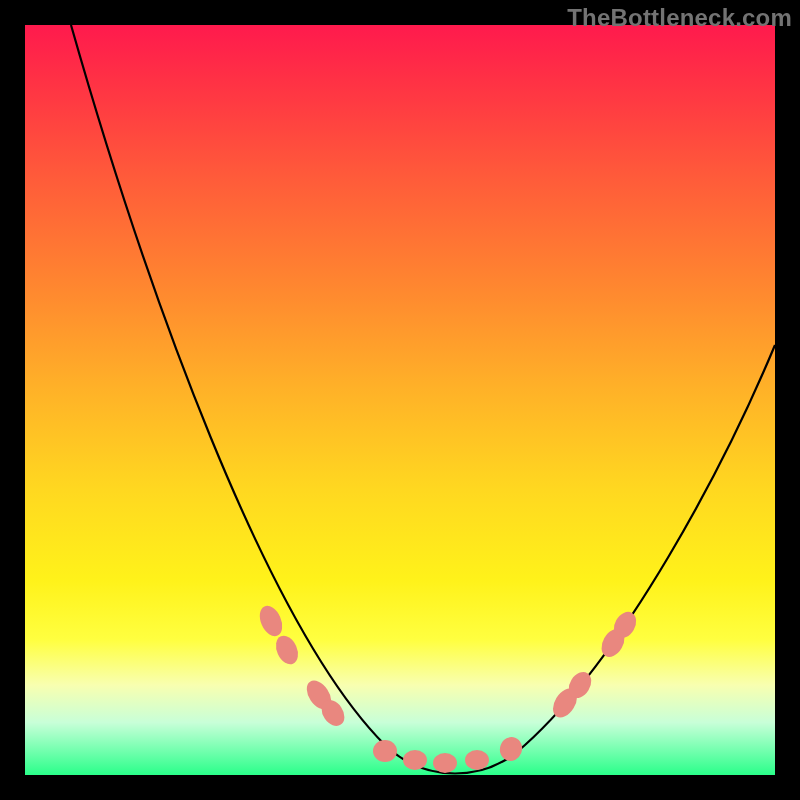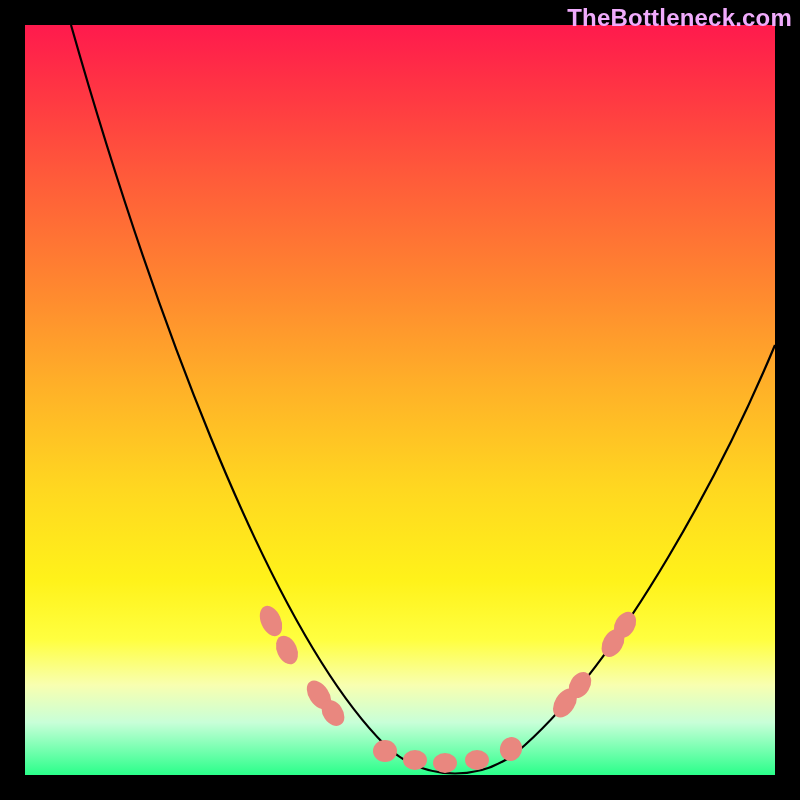--- a/index.html
+++ b/index.html
@@ -29,21 +29,21 @@
       #f8ffb0 88%,
       #c8ffd8 93%,
       #2aff8a 100%);
   }
   .watermark {
     position: absolute;
     top: 4px;
     right: 8px;
     font-size: 24px;
     font-weight: bold;
-    color: #f0abfc;
+    color: #737373;
     letter-spacing: 0.2px;
     font-family: Arial, sans-serif;
   }
   svg.curve {
     position: absolute;
     left: 0;
     top: 0;
     width: 750px;
     height: 750px;
     overflow: visible;

